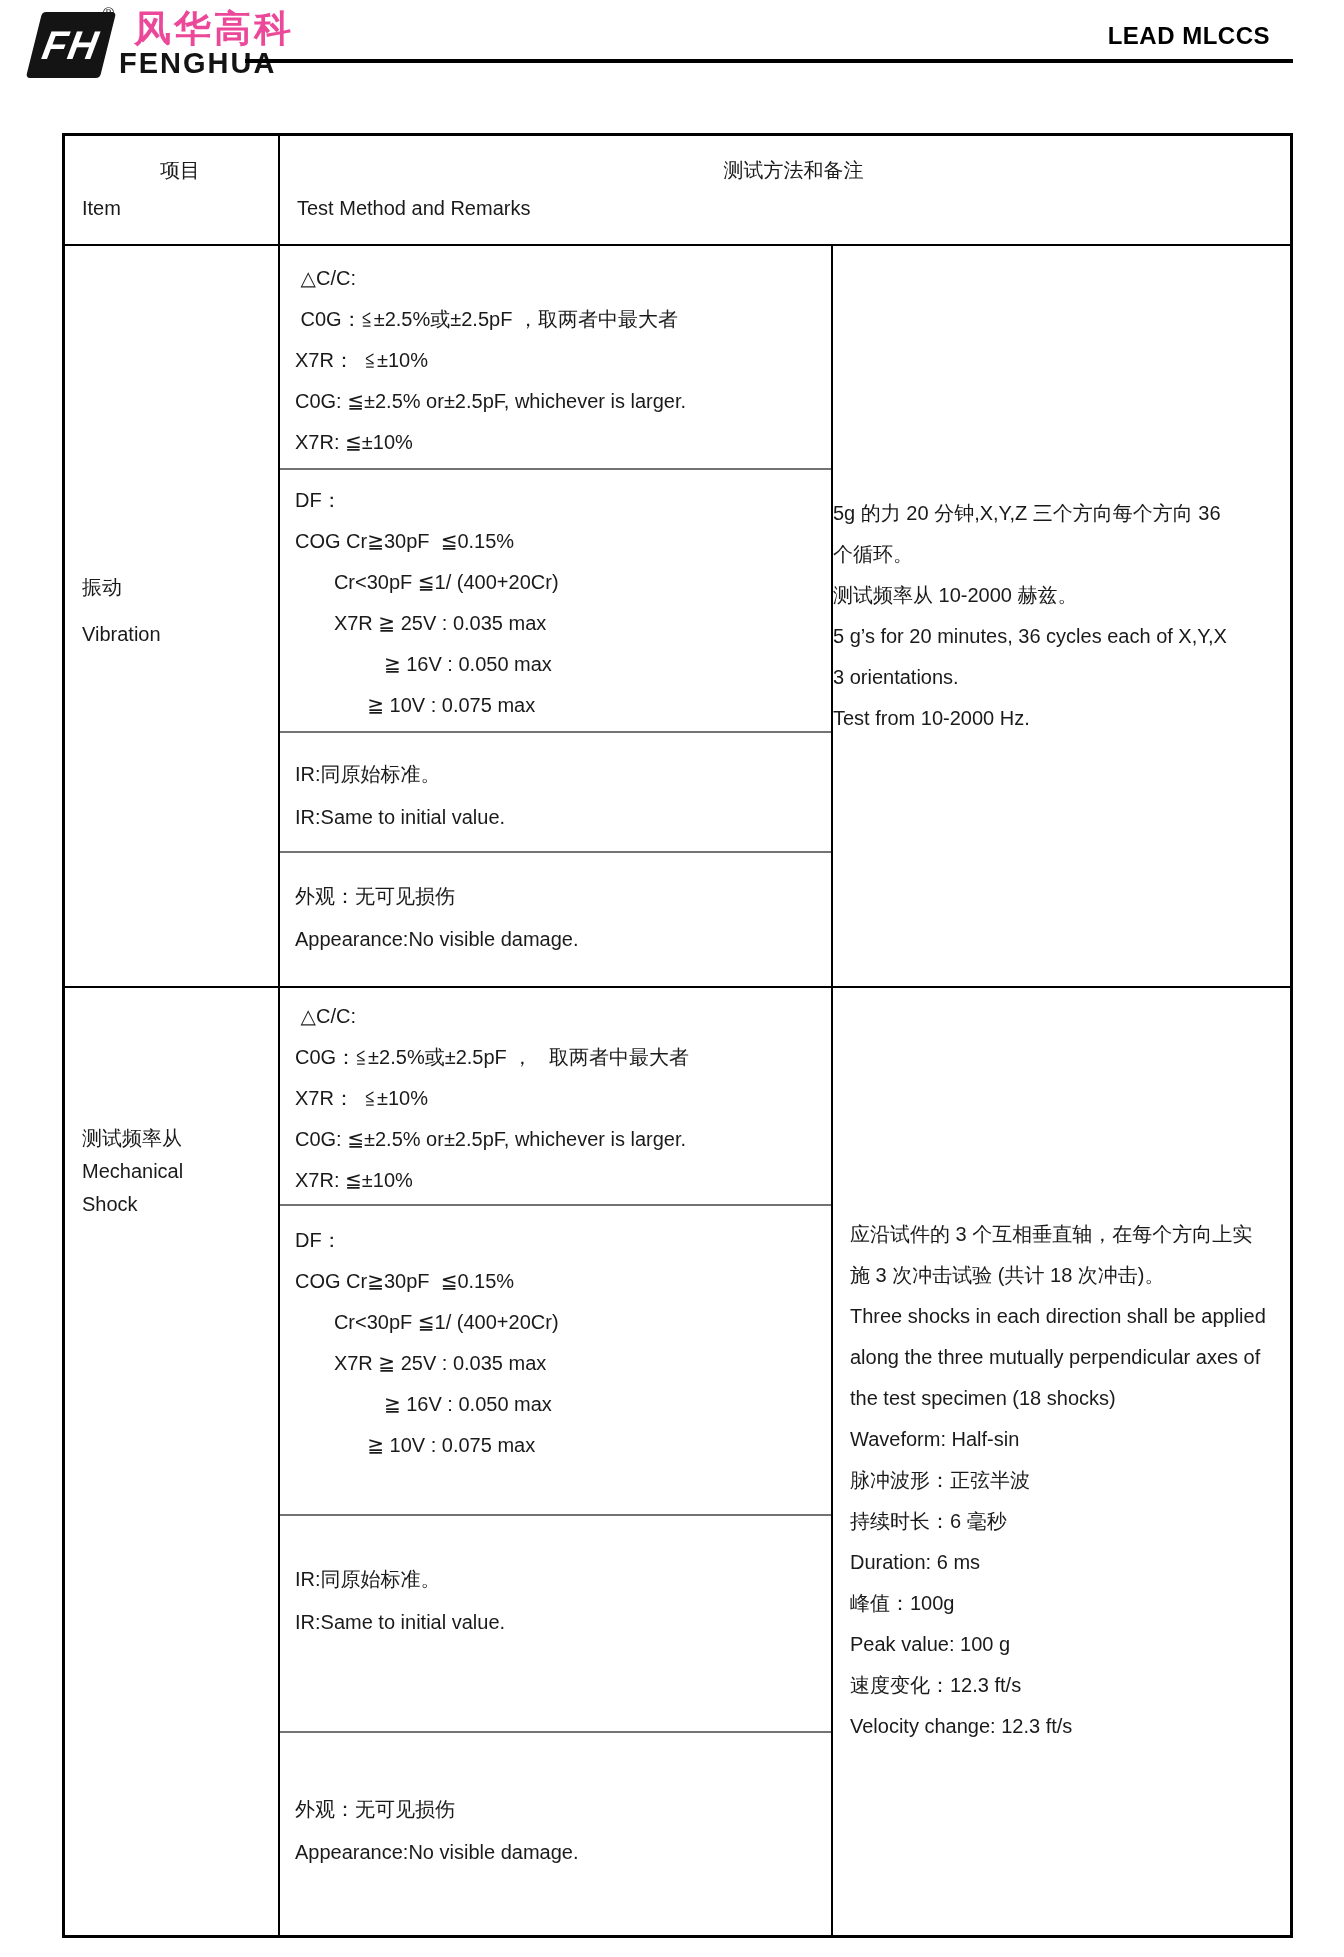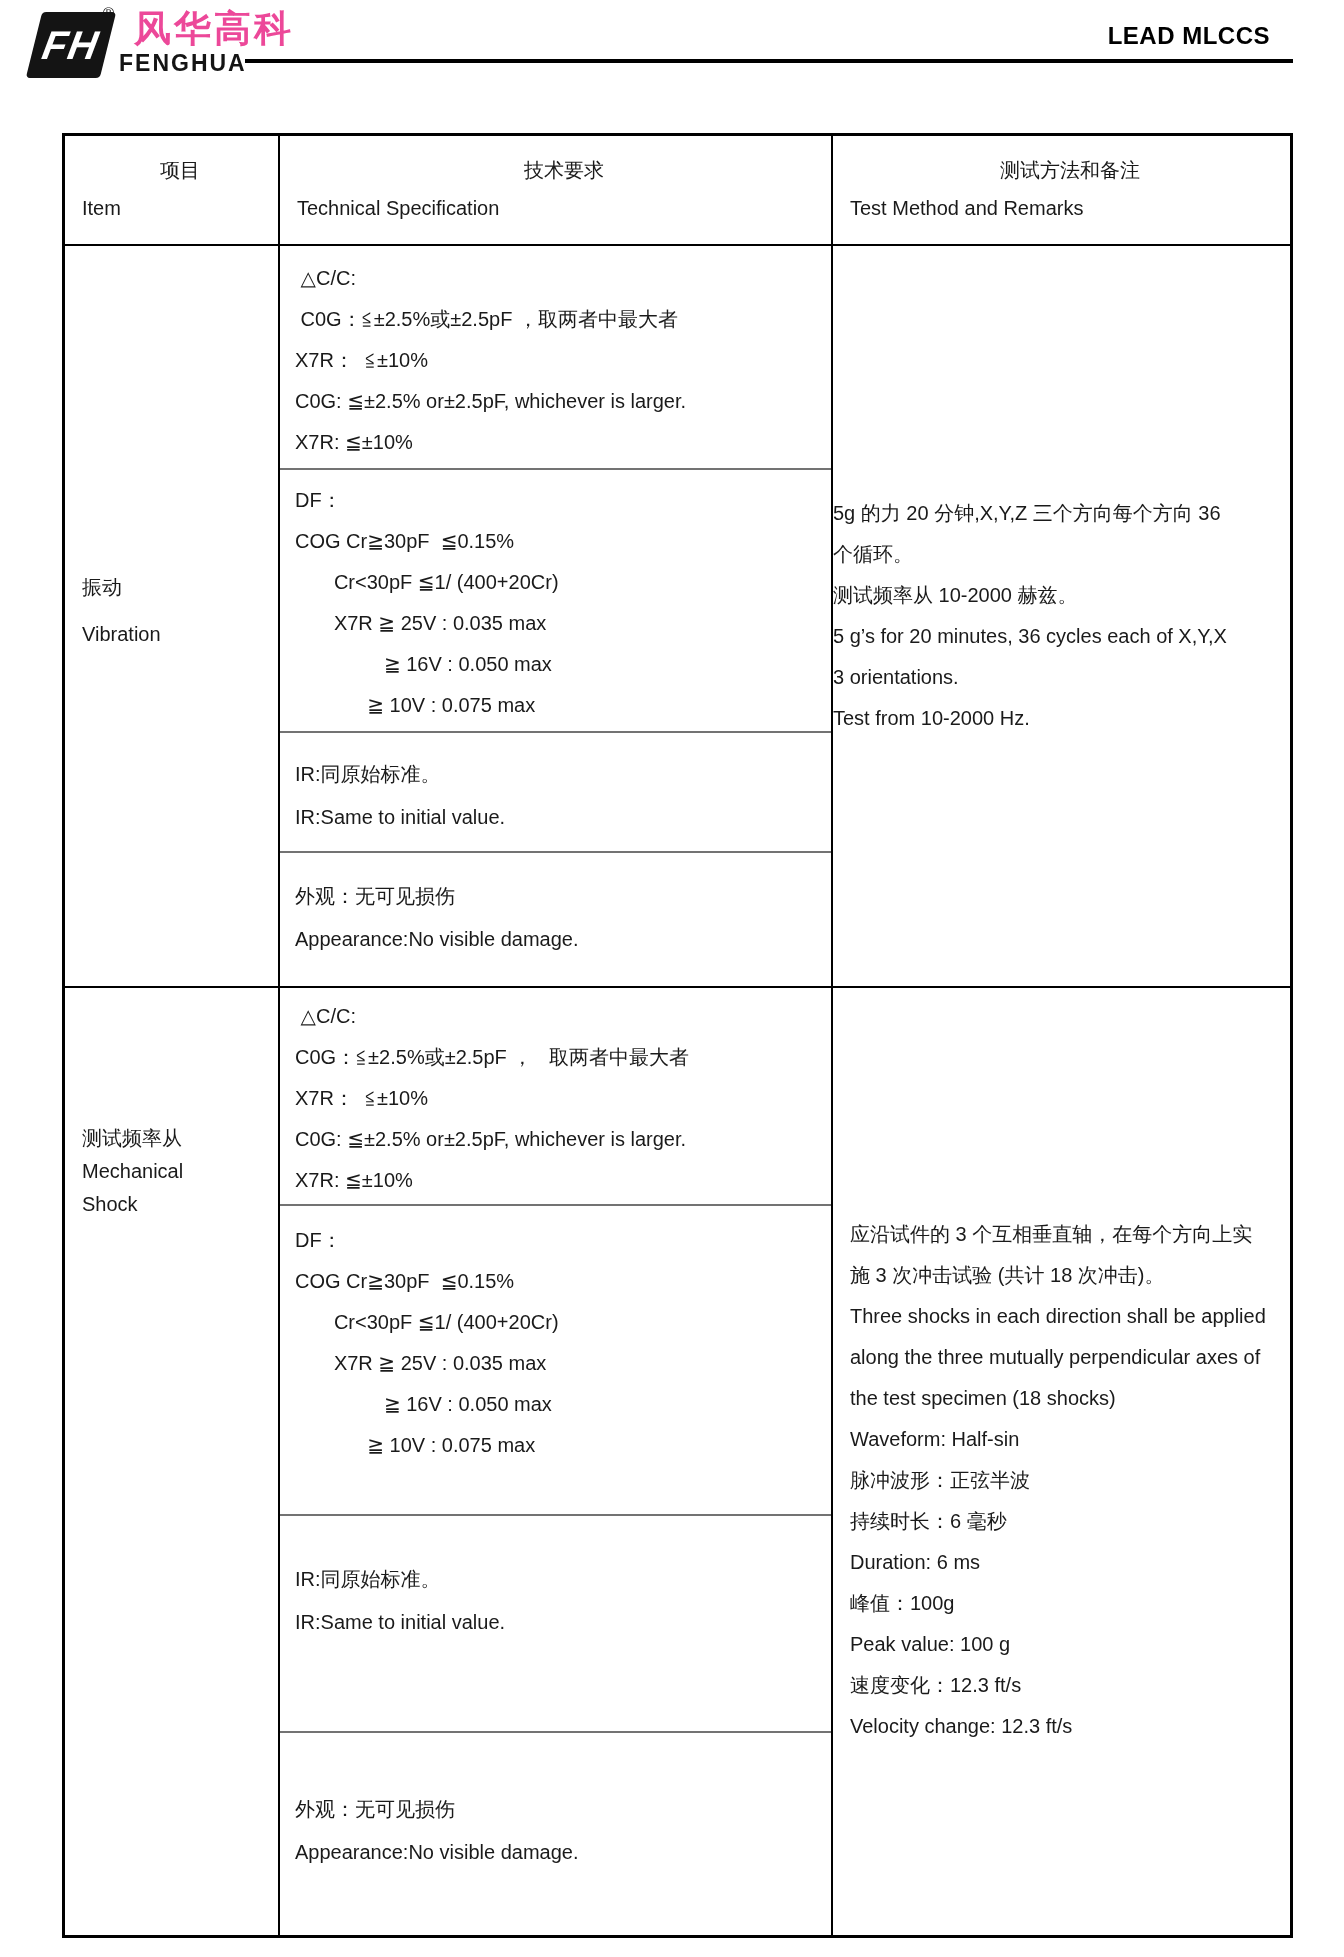--- a/index.html
+++ b/index.html
@@ -28,21 +28,21 @@
     transform:skewX(4deg);
   }
   .logo-reg { position:absolute; left:103px; top:4px; font-size:15px; color:#141414; }
   .brand-zh {
     position:absolute; left:134px; top:10px;
     font-size:37px; font-weight:bold; color:#ec4899; letter-spacing:3px;
     line-height:38px; white-space:pre;
   }
   .brand-en {
     position:absolute; left:119px; top:48px;
-    font-size:23px; font-weight:bold; color:#141414; letter-spacing:2px;
+    font-size:29px; font-weight:bold; color:#141414; letter-spacing:2px;
     line-height:30px; white-space:pre;
   }
   .doc-tag {
     position:absolute; right:74px; top:22px;
     font-size:24px; font-weight:bold; color:#000;
     letter-spacing:0.5px;
   }
   .header-rule {
     position:absolute; left:245px; top:59px;
     width:1048px; height:4px; background:#000;
@@ -110,24 +110,20 @@
   <div class="doc-tag">LEAD MLCCS</div>
   <div class="header-rule"></div>
 </div>
 
 <div class="sheet">
 
   <div class="thead">
     <div class="cell col-item hcell">
       <div class="hzh">项目</div>
       <div class="hen">Item</div>
-    </div>
-    <div class="cell col-spec hcell">
-      <div class="hzh">技术要求</div>
-      <div class="hen">Technical Specification</div>
     </div>
     <div class="cell col-method hcell">
       <div class="hzh">测试方法和备注</div>
       <div class="hen">Test Method and Remarks</div>
     </div>
   </div>
 
   <div class="trow trow-vibration">
     <div class="cell col-item item-vib">
         <div class="iln">振动</div>

